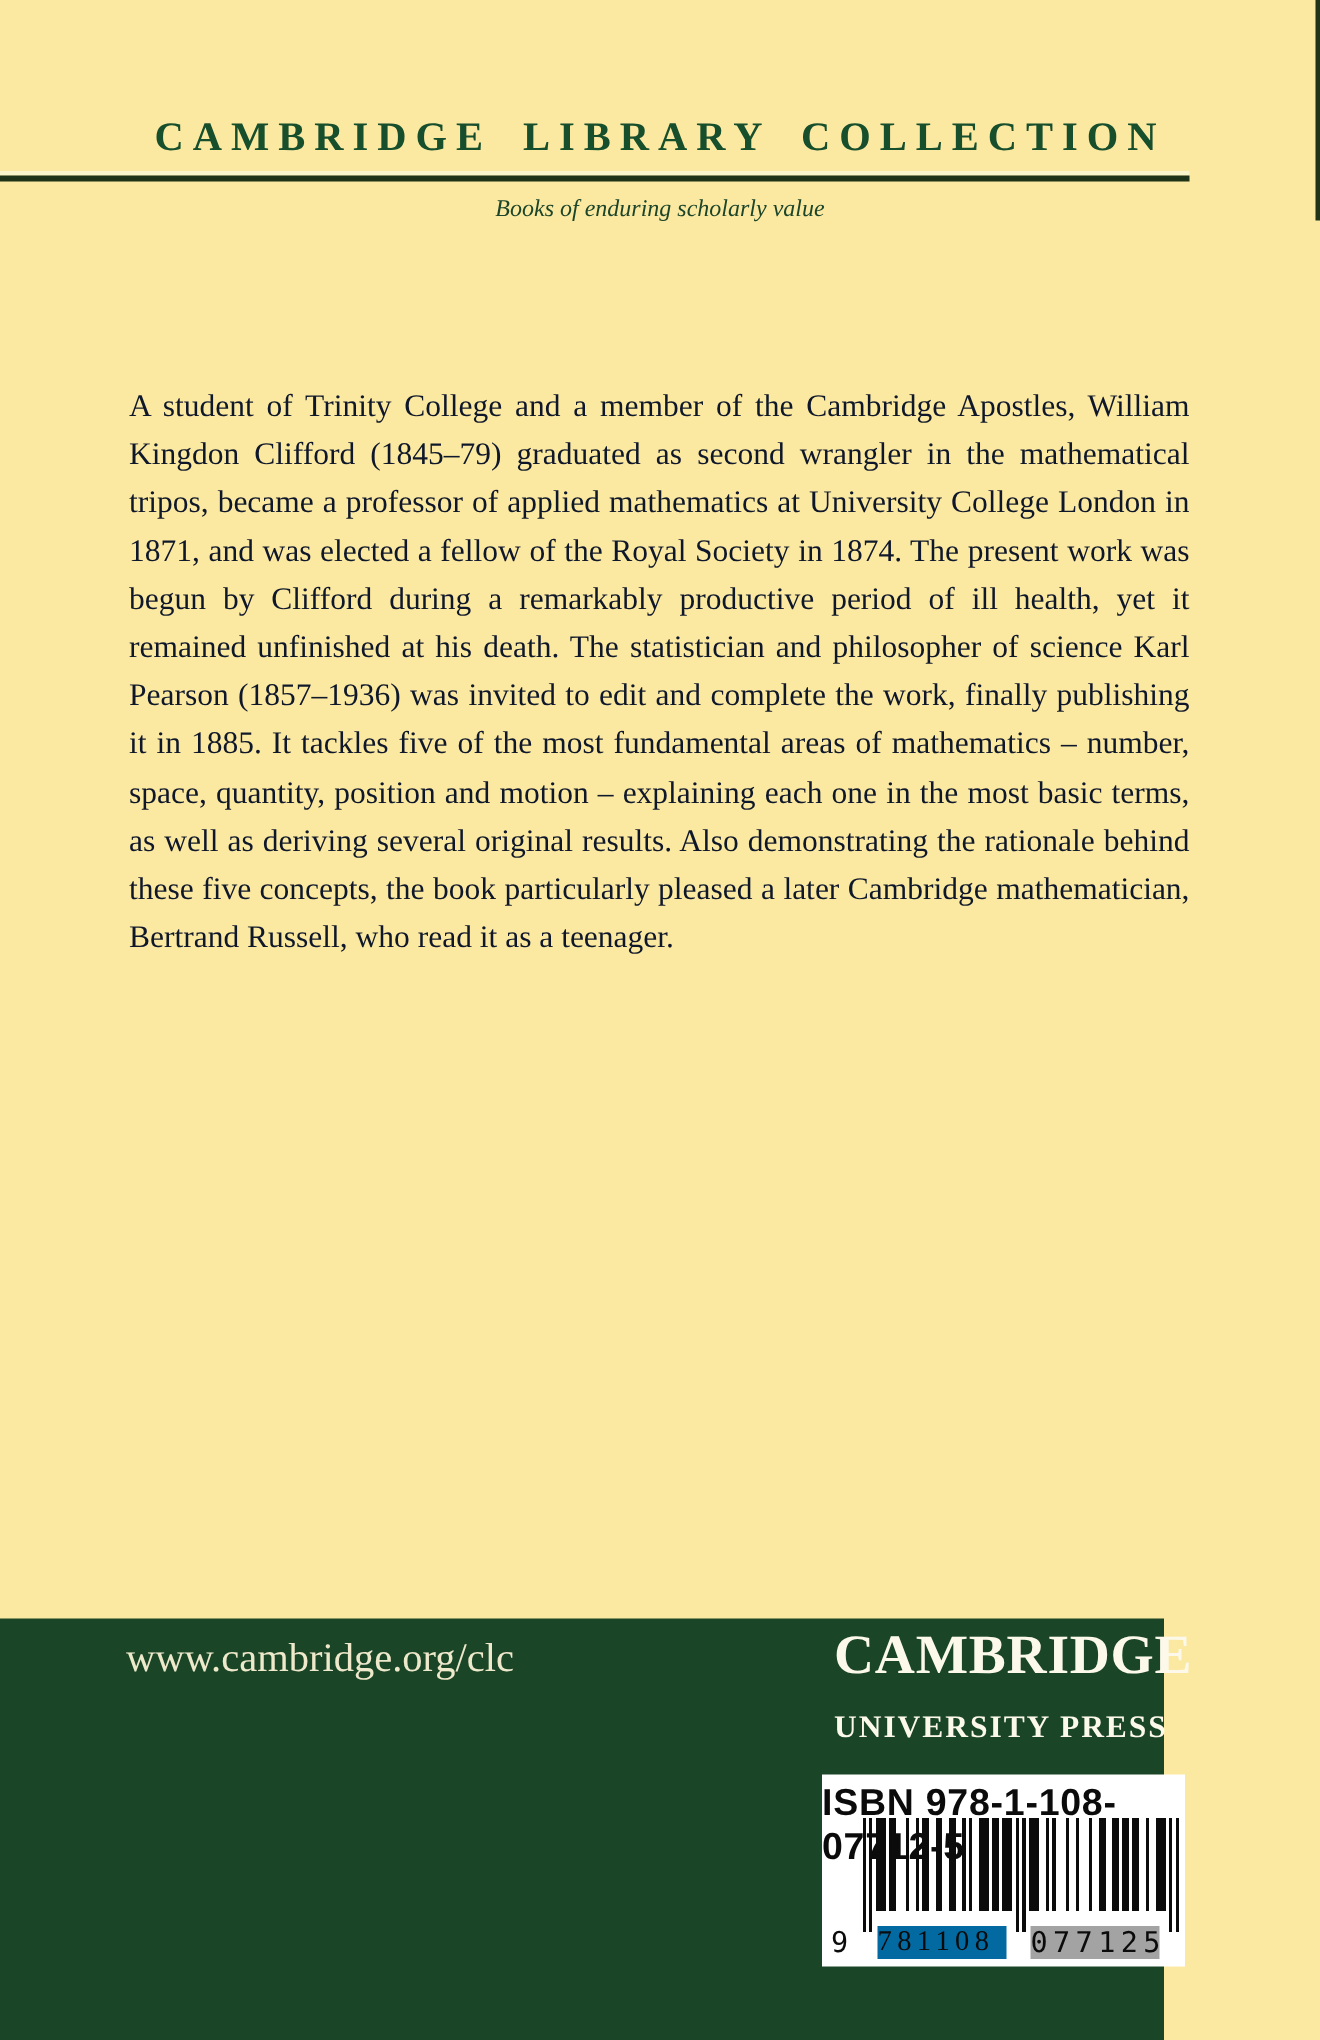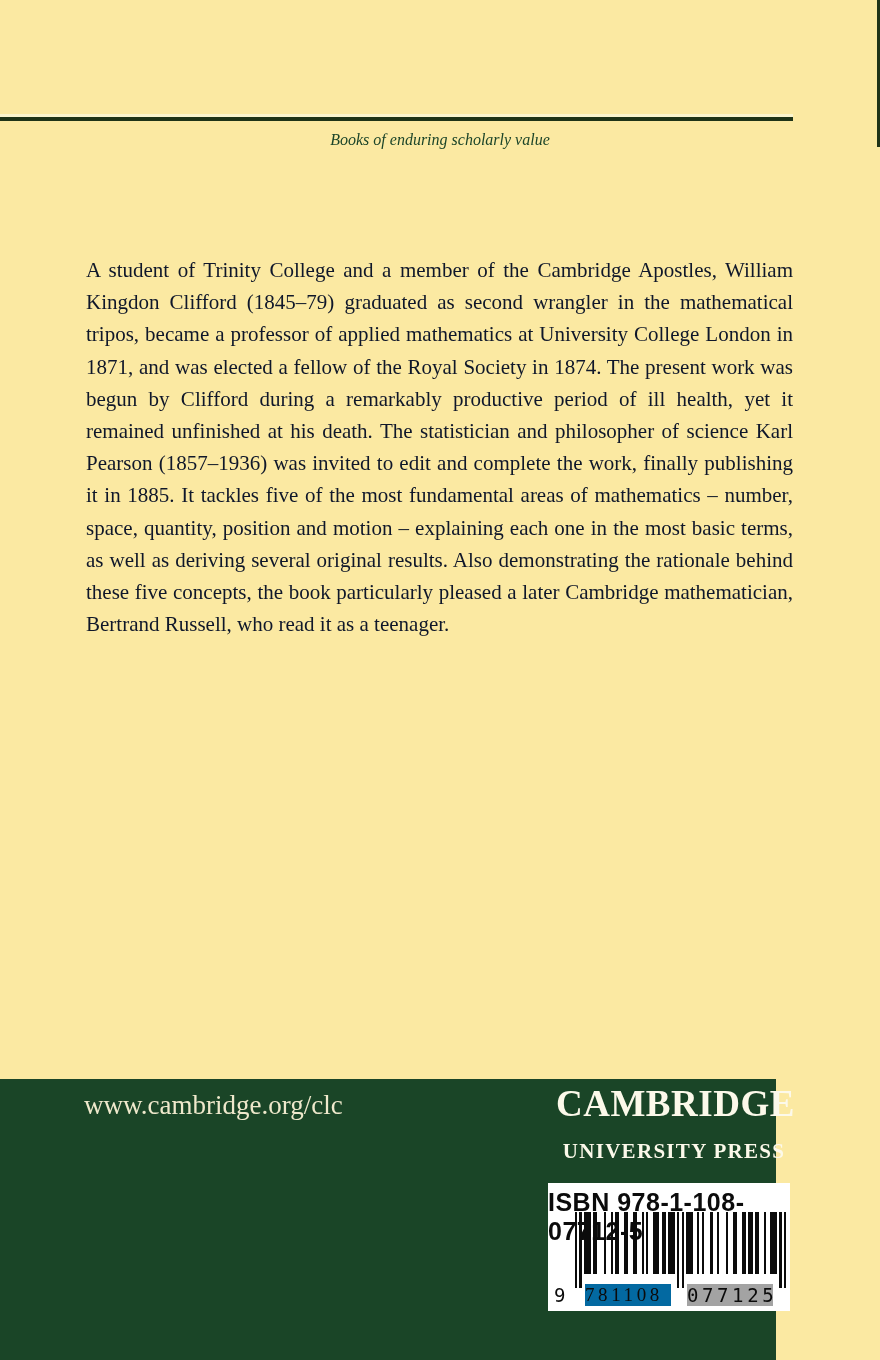--- a/index.html
+++ b/index.html
@@ -17,21 +17,21 @@
   .tagline{position:absolute;top:131px;left:0;width:100%;text-align:center;
     font-style:italic;font-size:16px;color:#1c4529;}
 
   
   .blurb{position:absolute;left:86px;top:233px;width:707px;
     font-size:21px;line-height:32.2px;text-align:justify;color:#0f172a;}
 
   
   .footer{position:absolute;left:0;top:1079px;width:776px;height:281px;background:#1a4527;}
   .clc-url{position:absolute;left:84px;top:11px;font-size:27px;color:#efe9cc;}
-  .cup-block{position:absolute;left:556px;top:6px;width:236px;color:#fcf9ea;text-align:center;}
+  .cup-block{position:absolute;left:556px;top:6px;width:236px;color:#fcf9ea;}
   .cup-name{font-family:"Liberation Serif",serif;font-weight:700;font-size:37px;line-height:38px;letter-spacing:0.5px;}
   .cup-sub{font-family:"Liberation Serif",serif;font-weight:700;font-size:21px;line-height:23px;letter-spacing:1.3px;margin-top:17px;}
   .cup-url{font-family:"Liberation Sans",sans-serif;font-weight:700;font-size:18px;margin-top:7px;}
 
   
   .barcode-box{position:absolute;left:548px;top:104px;width:242px;height:128px;background:#ffffff;}
   .isbn-label{position:absolute;top:5px;left:0;width:100%;text-align:left;
     font-family:"Liberation Sans",sans-serif;font-weight:700;font-size:25px;letter-spacing:0.5px;color:#0b0b0b;}
   .barcode-svg{position:absolute;left:27px;top:29px;width:211px;height:76px;}
   .bc-digit-9{position:absolute;left:6px;top:101px;font-family:"DejaVu Sans Mono",monospace;font-size:19px;color:#0b0b0b;}
@@ -40,20 +40,21 @@
   .bc-digits-right{position:absolute;left:139px;top:101px;width:86px;letter-spacing:3.6px;
     font-family:"DejaVu Sans Mono",monospace;font-size:19px;color:#0b0b0b;background:#a3a3a3;}
 </style>
 </head>
 <body>
 
 <div class="page">
 
   <div class="edge-line"></div>
 
+  <div class="collection-title">CAMBRIDGE LIBRARY COLLECTION</div>
   <div class="rule-highlight"></div>
   <div class="rule"></div>
   <div class="tagline">Books of enduring scholarly value</div>
 
   <p class="blurb">A student of Trinity College and a member of the Cambridge Apostles, William Kingdon Clifford (1845–79) graduated as second wrangler in the mathematical tripos, became a professor of applied mathematics at University College London in 1871, and was elected a fellow of the Royal Society in 1874. The present work was begun by Clifford during a remarkably productive period of ill health, yet it remained unfinished at his death. The statistician and philosopher of science Karl Pearson (1857–1936) was invited to edit and complete the work, finally publishing it in 1885. It tackles five of the most fundamental areas of mathematics – number, space, quantity, position and motion – explaining each one in the most basic terms, as well as deriving several original results. Also demonstrating the rationale behind these five concepts, the book particularly pleased a later Cambridge mathematician, Bertrand Russell, who read it as a teenager.</p>
 
   <div class="footer">
     <div class="clc-url">www.cambridge.org/clc</div>
 
     <div class="cup-block">

